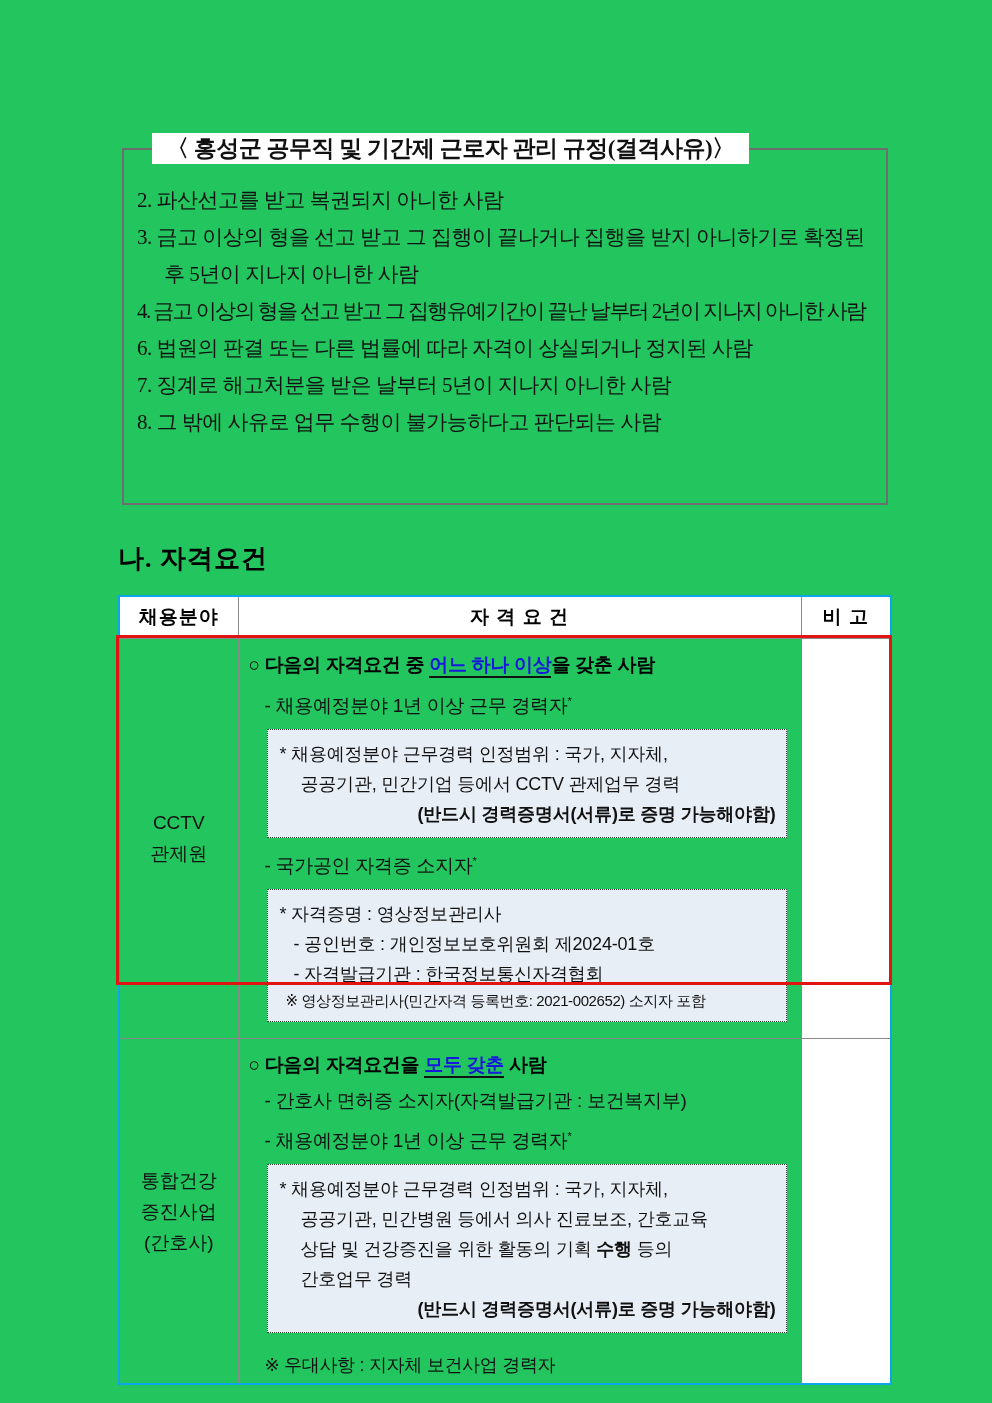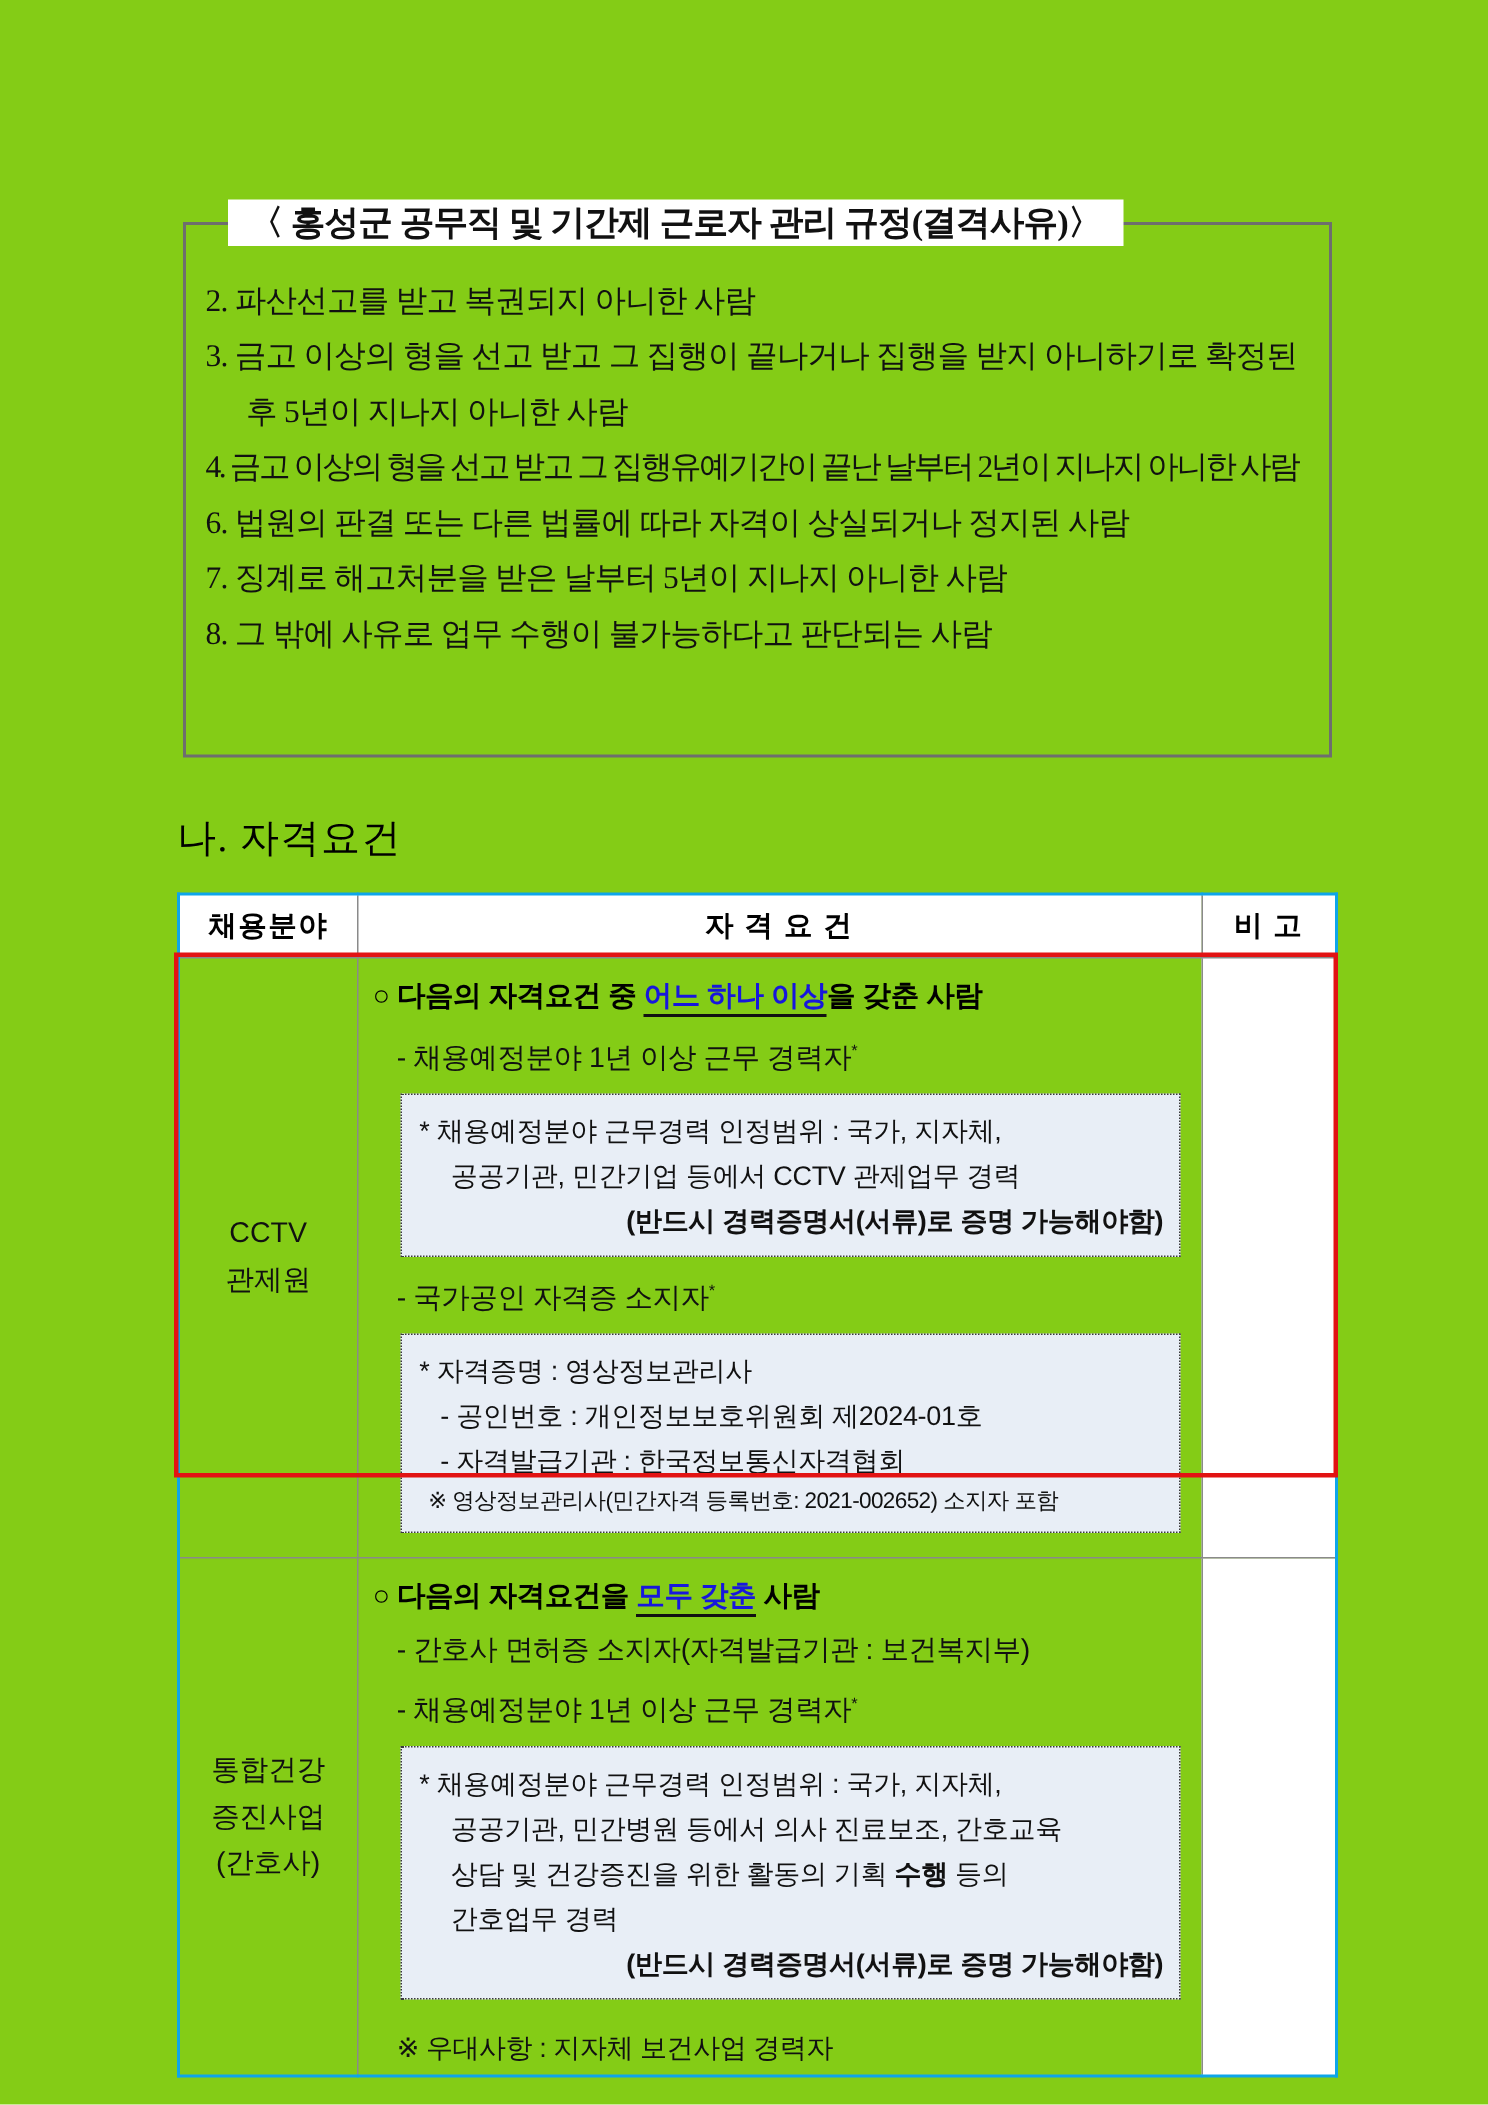--- a/index.html
+++ b/index.html
@@ -2,21 +2,21 @@
 <html><head>
 <meta charset="utf-8">
 <style>
   * { margin: 0; padding: 0; box-sizing: border-box; }
   html, body { background: #ffffff; }
   body {
     width: 992px; height: 1403px;
     font-family: "Liberation Serif", "DejaVu Serif", serif;
     color: #1a1a1a;
   }
-  .page { position: relative; width: 992px; height: 1403px; background: #84cc16; overflow: hidden; }
+  .page { position: relative; width: 992px; height: 1403px; background: #22c55e; overflow: hidden; }
 
   
   .notice-box {
     position: absolute; left: 122px; top: 148px; width: 766px; height: 357px;
     border: 2px solid #6e6e6e;
   }
   .notice-title {
     position: absolute; top: -17px; left: 28px;
     background: #ffffff; padding: 0 14px;
     font-size: 23px; font-weight: bold; letter-spacing: -0.5px;
@@ -25,21 +25,21 @@
   .notice-list { padding: 32px 12px 0 13px; }
   .notice-item {
     font-size: 21px; line-height: 37px; letter-spacing: -0.5px;
     padding-left: 27px; text-indent: -27px; color: #111;
   }
   .notice-item.condensed { letter-spacing: -1.6px; }
 
   
   .section-heading {
     position: absolute; left: 118px; top: 541px;
-    font-size: 26px; font-weight: normal; letter-spacing: 1px; color: #000;
+    font-size: 26px; font-weight: bold; letter-spacing: 1px; color: #000;
   }
 
   
   .qual-table {
     position: absolute; left: 118px; top: 595px; width: 772px;
     border-collapse: collapse; table-layout: fixed;
     font-family: "Liberation Sans", "DejaVu Sans", sans-serif;
   }
   .qual-table col.c1 { width: 119px; }
   .qual-table col.c2 { width: 563px; }

